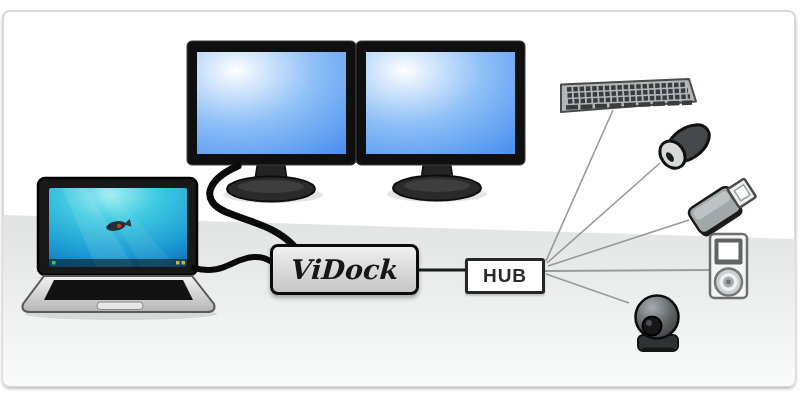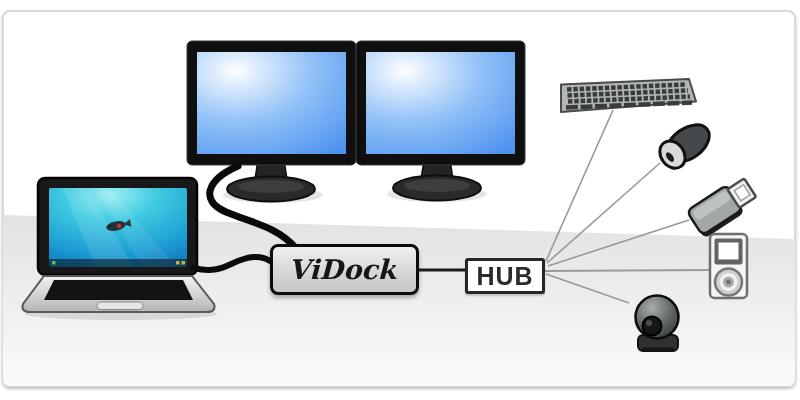--- a/index.html
+++ b/index.html
@@ -7,21 +7,21 @@
          font-family:"Liberation Sans",sans-serif;}
   #art{position:absolute;left:0;top:0;width:800px;height:400px;}
   .node-box{position:absolute;display:flex;align-items:center;justify-content:center;box-sizing:border-box;}
   #vidock-box{left:270px;top:244px;width:149px;height:51px;border:3px solid #0b0b0b;border-radius:8px;
               background:linear-gradient(180deg,#efefef 0%,#dcdcdc 45%,#c6c6c6 100%);
               box-shadow:0 3px 4px rgba(0,0,0,0.30);}
   #vidock-label{font-family:"DejaVu Serif",serif;font-style:italic;font-weight:700;font-size:27px;
                 color:#161616;transform:skewX(-4deg);}
   #hub-box{left:465px;top:258px;width:80px;height:36px;border:3px solid #262626;border-radius:3px;
            background:#ffffff;box-shadow:0 2px 2px rgba(0,0,0,0.18);}
-  #hub-label{font-weight:bold;font-size:25px;letter-spacing:1px;color:#2b2b2b;}
+  #hub-label{font-weight:bold;font-size:19px;letter-spacing:1px;color:#2b2b2b;}
 </style>
 </head>
 <body>
 
 <div id="stage">
 
 <svg id="art" viewBox="0 0 800 400">
   <defs>
     <linearGradient id="deskGrad" x1="0" y1="0" x2="0" y2="1">
       <stop offset="0" stop-color="#e1e3e3"></stop>

